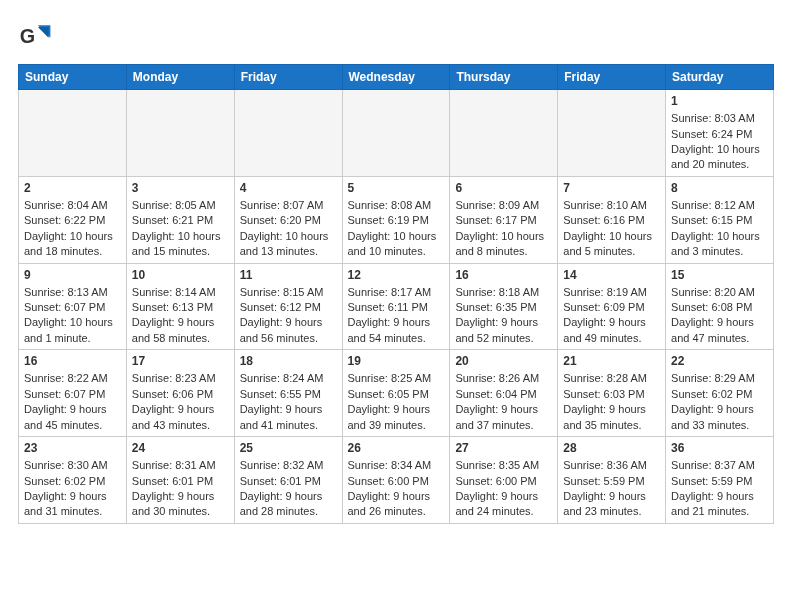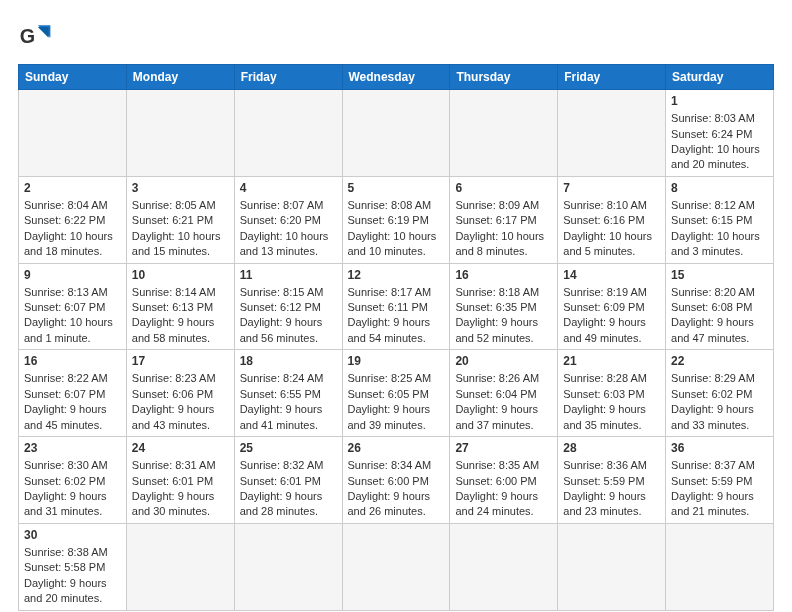--- a/index.html
+++ b/index.html
@@ -337,30 +337,15 @@
 and 23 minutes.</div>
           </td>
           <td>
             <span class="day-num">36</span>
             <div class="day-info">Sunrise: 8:37 AM
 Sunset: 5:59 PM
 Daylight: 9 hours
 and 21 minutes.</div>
           </td>
         </tr>
-        <tr>
-          <td>
-            <span class="day-num">30</span>
-            <div class="day-info">Sunrise: 8:38 AM
-Sunset: 5:58 PM
-Daylight: 9 hours
-and 20 minutes.</div>
-          </td>
-          <td class="empty"></td>
-          <td class="empty"></td>
-          <td class="empty"></td>
-          <td class="empty"></td>
-          <td class="empty"></td>
-          <td class="empty"></td>
-        </tr>
       </tbody>
   </table>
 </div>
 
 </body></html>

